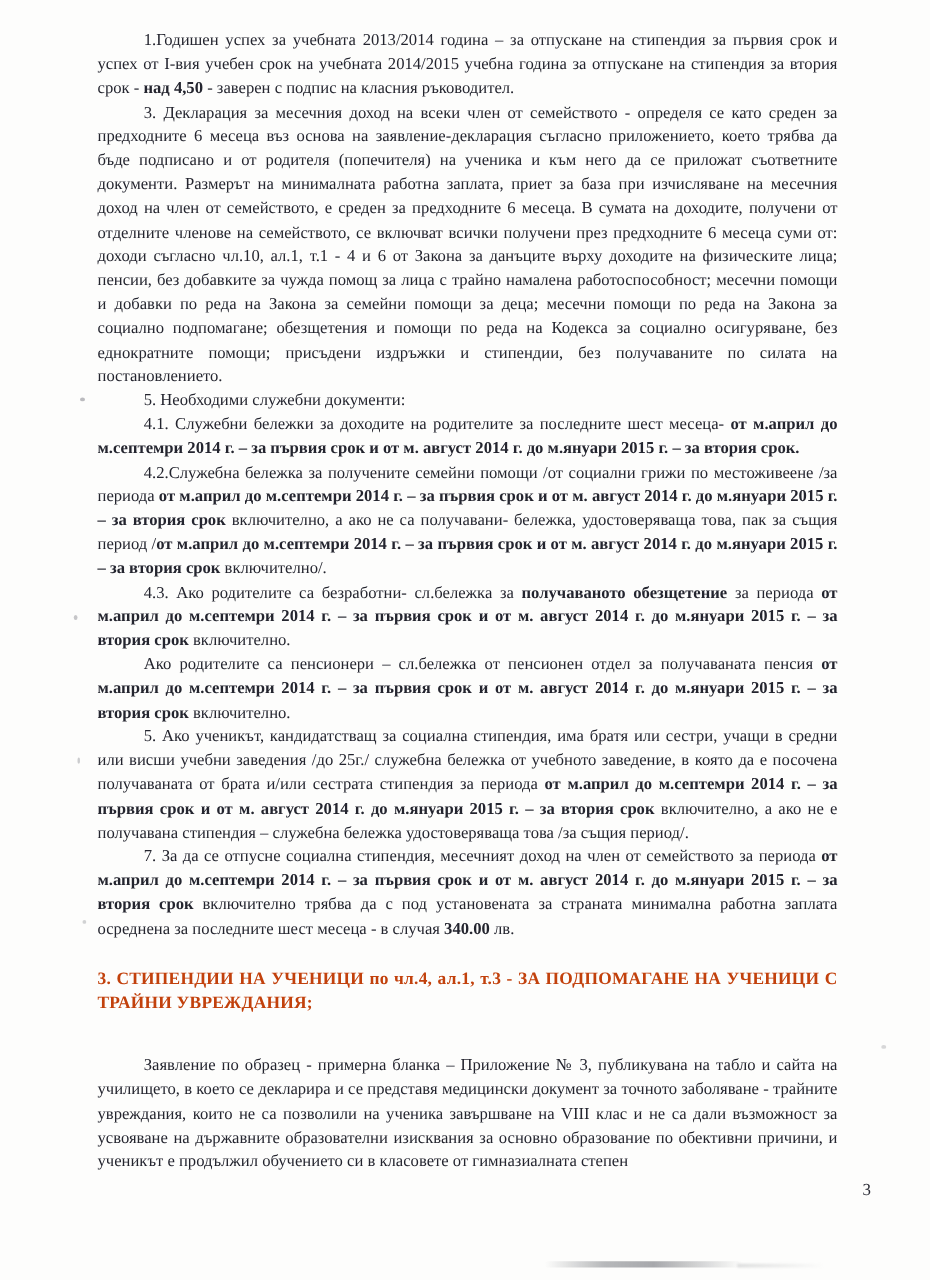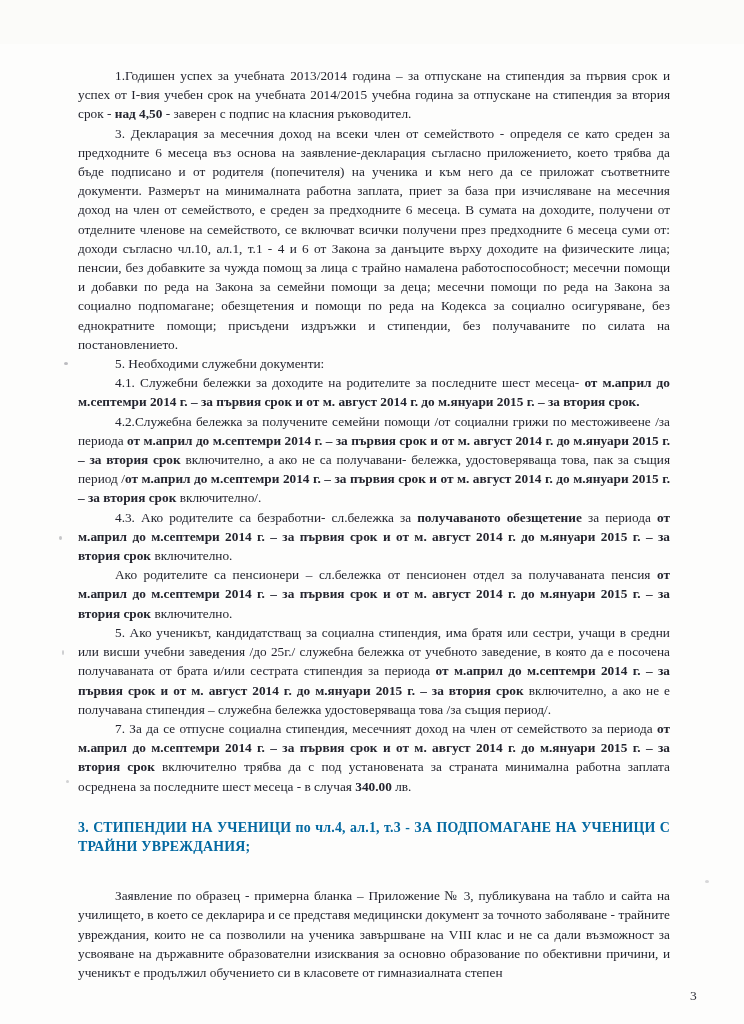--- a/index.html
+++ b/index.html
@@ -6,41 +6,40 @@
   body{
     width:744px;height:1024px;
     background:#fbfbf9;
     position:relative;
     overflow:hidden;
     font-family:"Liberation Serif","DejaVu Serif",serif;
   }
   .sheet{
     position:absolute;inset:0;
     background:#fdfdfc;
-    margin-top:44px;
   }
   .content{
     position:absolute;
     left:78px;top:22px;width:592px;
     color:#24252f;
     font-size:13.3px;
     line-height:19.2px;
     text-align:justify;
   }
   .content p{
     margin:0;
     text-indent:37px;
   }
   .content p.heading{
     text-indent:0;
     margin-top:22px;
     margin-bottom:30px;
     font-size:13.9px;
     letter-spacing:.2px;
-    color:#0369a1;
+    color:#c2410c;
   }
   .b{font-weight:bold;}
   .u{text-underline-offset:2px;}
   .page-number{
     position:absolute;
     left:690px;top:944px;
     font-size:13.5px;
     color:#2a2b35;
   }
   

